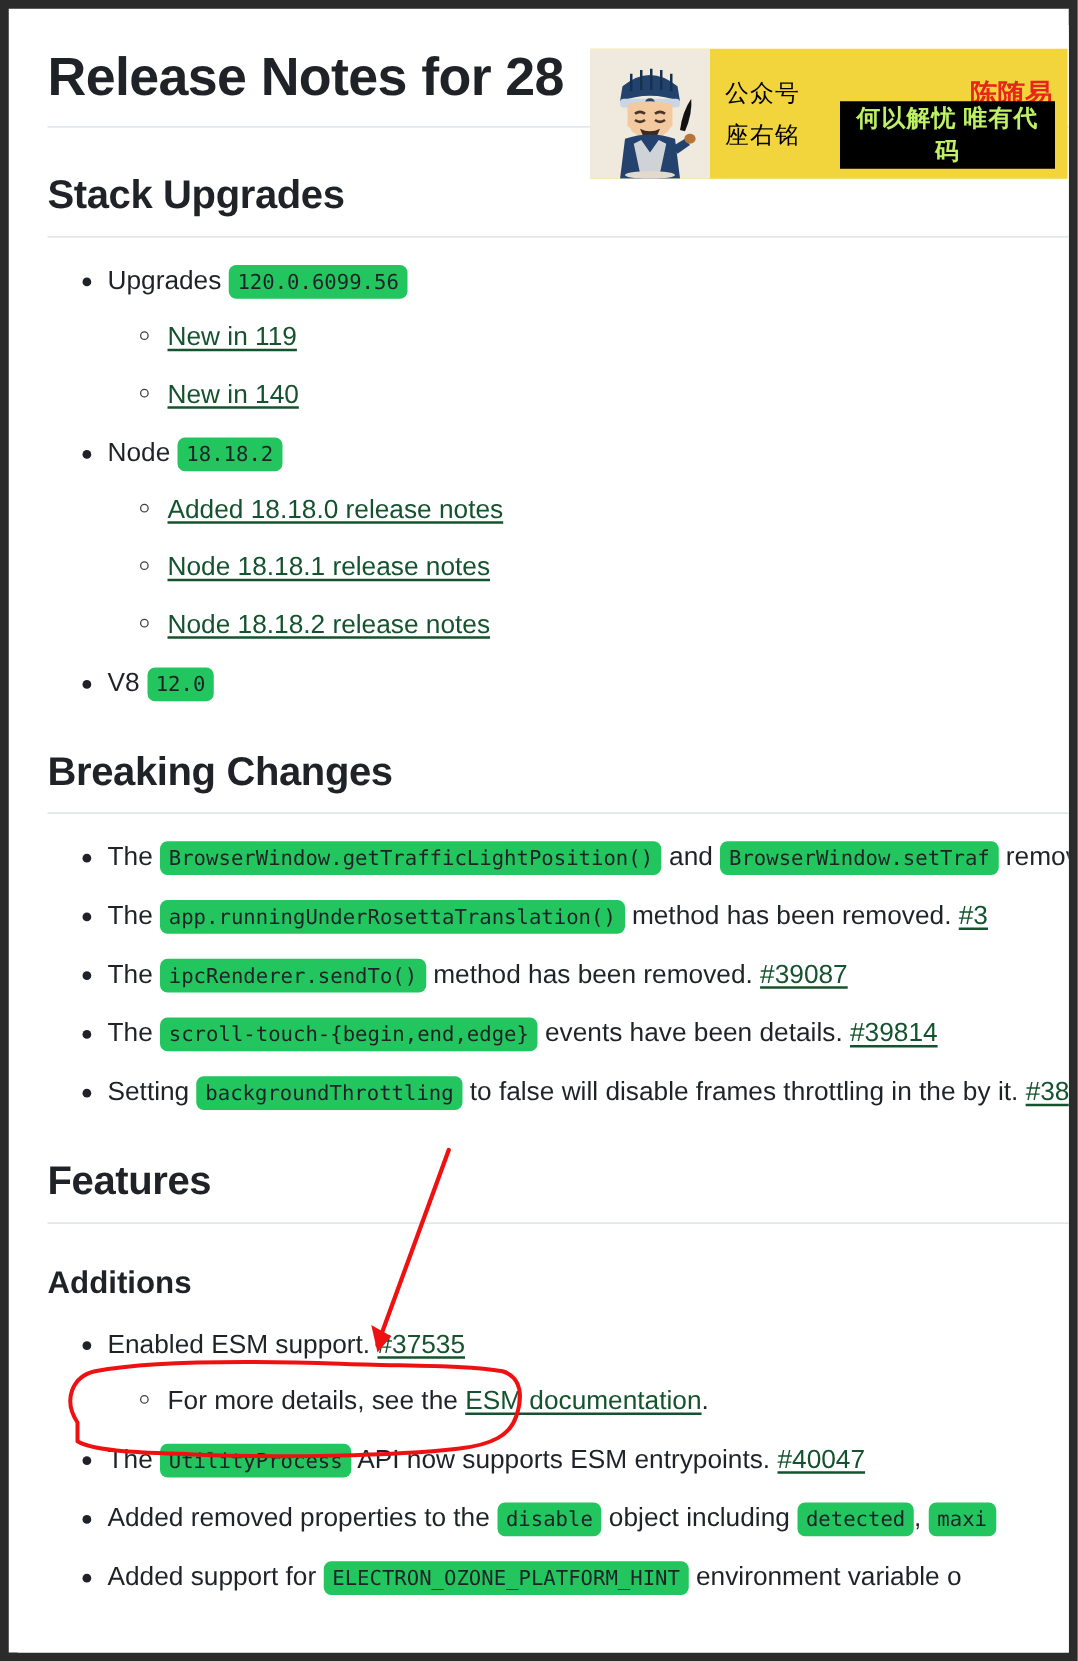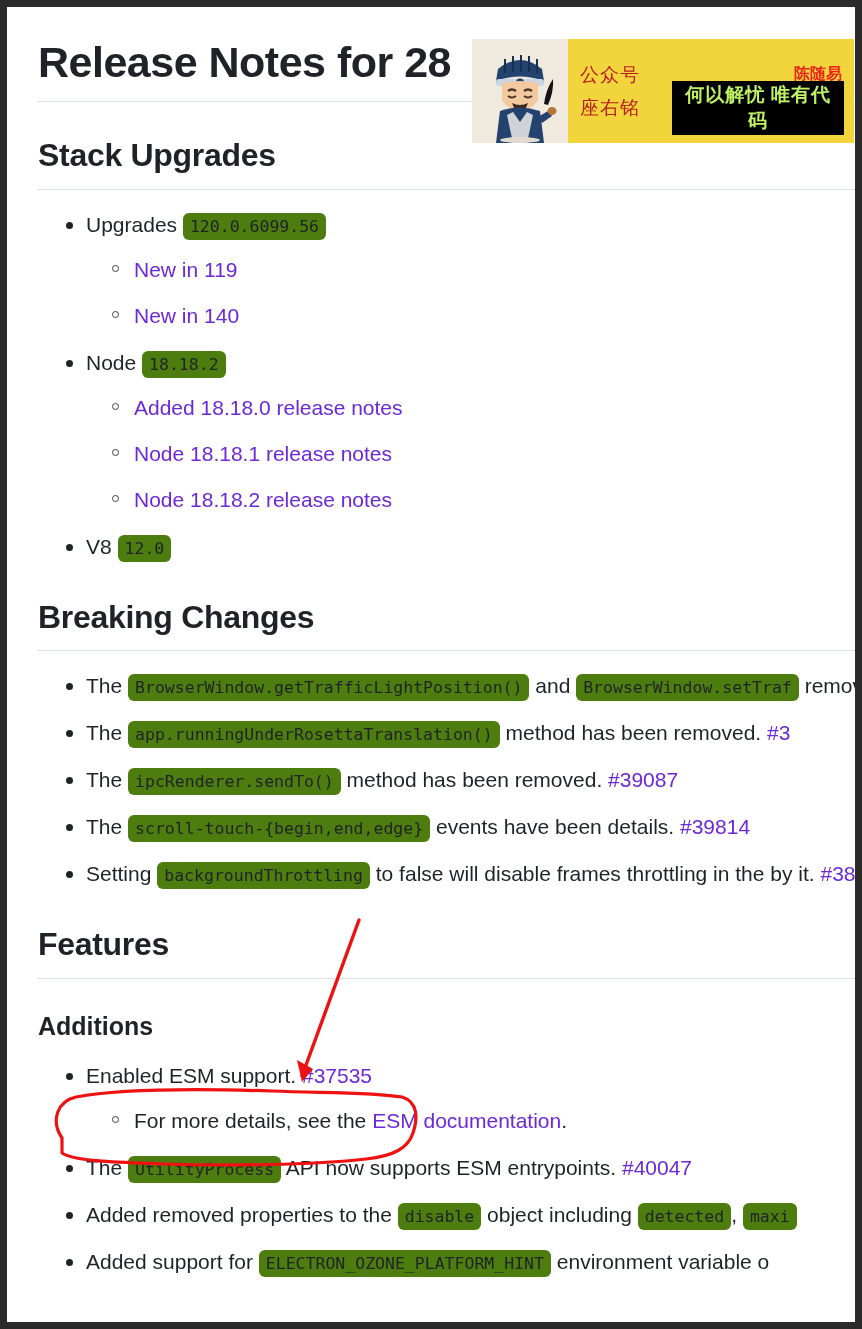--- a/index.html
+++ b/index.html
@@ -132,30 +132,31 @@
     top: 12px;
     width: 7px;
     height: 7px;
     border-radius: 50%;
     border: 1.6px solid #3f3f3f;
     background: transparent;
     box-sizing: border-box;
   }
 
   a.link {
-    color: #6d28d9;
+    color: #14532d;
+    text-decoration: underline;
     text-underline-offset: 3px;
     text-decoration-thickness: 1.6px;
     cursor: pointer;
   }
 
   code.chip {
     font-family: "DejaVu Sans Mono", "Liberation Mono", monospace;
     font-size: 16.5px;
-    background: #4d7c0f;
+    background: #22c55e;
     border-radius: 6px;
     padding: 4px 7px;
     color: #1f2328;
     white-space: nowrap;
   }
 
   .nowrap { white-space: nowrap; }
 
   
   #promo {
@@ -185,31 +186,31 @@
     padding: 3px 8px 3px 12px;
   }
   #promo .row {
     display: flex;
     align-items: center;
     height: 33px;
   }
   #promo .lbl {
     font-family: "DejaVu Sans", sans-serif;
     font-size: 19px;
-    color: #b91c1c;
+    color: #000000;
     width: 92px;
     letter-spacing: 1px;
     font-weight: 400;
   }
   #promo .lbl.spaced { letter-spacing: 12px; }
   #promo .val {
     flex: 1;
     text-align: right;
     font-weight: 700;
-    font-size: 16px;
+    font-size: 22px;
     padding-right: 4px;
   }
   #promo .val.name   { color: #e8251b; font-family: "DejaVu Sans", sans-serif; }
   #promo .val.site   { color: #1726e6; font-size: 23px; font-family: "DejaVu Sans", sans-serif; }
   #promo .val.motto  {
     background: #000000;
     color: #bef264;
     font-family: Liberation Serif, serif;
     font-size: 19px;
     padding: 1px 4px;

